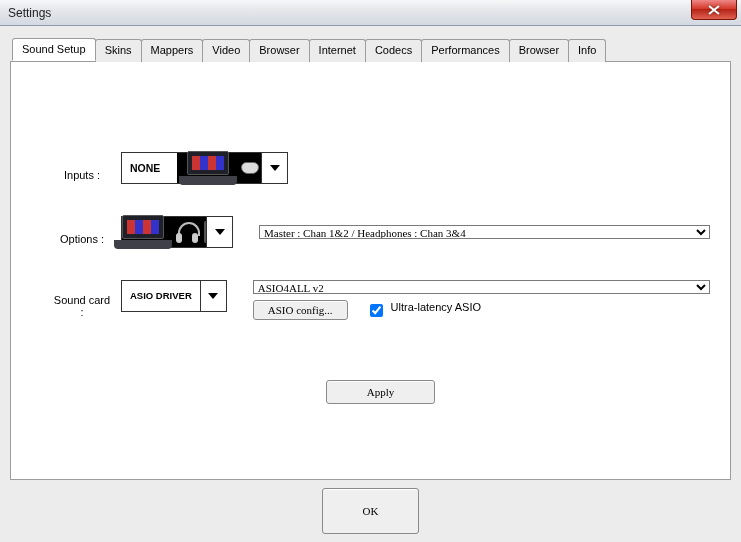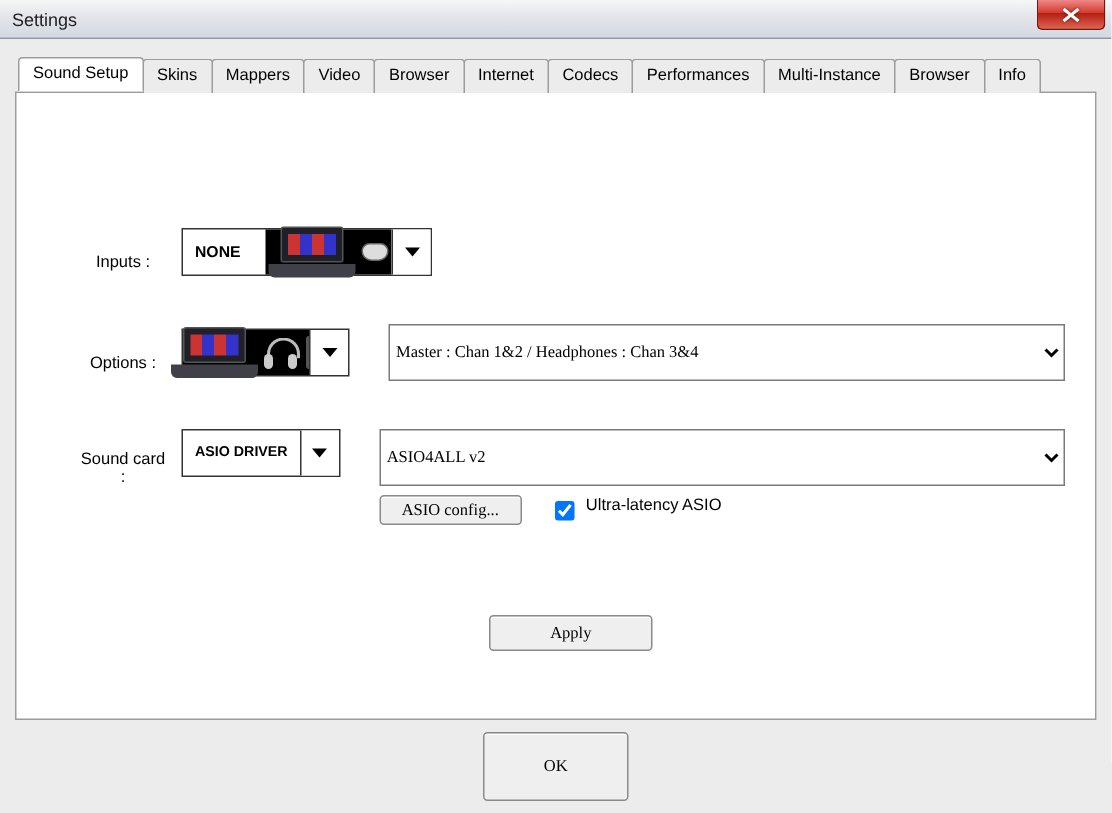--- a/index.html
+++ b/index.html
@@ -114,21 +114,21 @@
     cursor:pointer;
   }
   .picker .dd::after {
     content:""; display:block;
     border-left:5px solid transparent;
     border-right:5px solid transparent;
     border-top:6px solid #000;
   }
   .right-col { flex:1; display:flex; flex-direction:column; gap:6px; margin-left:26px; }
   select.win {
-    height:38px; font:11px Tahoma;
+    height:14px; font:11px Tahoma;
     width:100%;
     border:1px solid #7a7a7a; background:#fff;
   }
   .subrow { display:flex; align-items:center; gap:18px; }
   .btn {
     font:11px Tahoma; padding: 3px 14px;
     border:1px solid #8a8a8a; background:#efefef;
     border-radius:3px; cursor:pointer;
     box-shadow: inset 0 1px #fff;
   }
@@ -182,21 +182,20 @@
 <div class="window-body">
   <div class="tabstrip">
     <div class="tab active">Sound Setup</div>
     <div class="tab">Skins</div>
     <div class="tab">Mappers</div>
     <div class="tab">Video</div>
     <div class="tab">Browser</div>
     <div class="tab">Internet</div>
     <div class="tab">Codecs</div>
     <div class="tab">Performances</div>
-    <div class="tab">Multi-Instance</div>
     <div class="tab">Browser</div>
     <div class="tab">Info</div>
   </div>
 
   <div class="panel">
 
     <div class="form-row inputs">
       <div class="label">Inputs :</div>
       <div class="picker">
         <div class="text">NONE</div>

